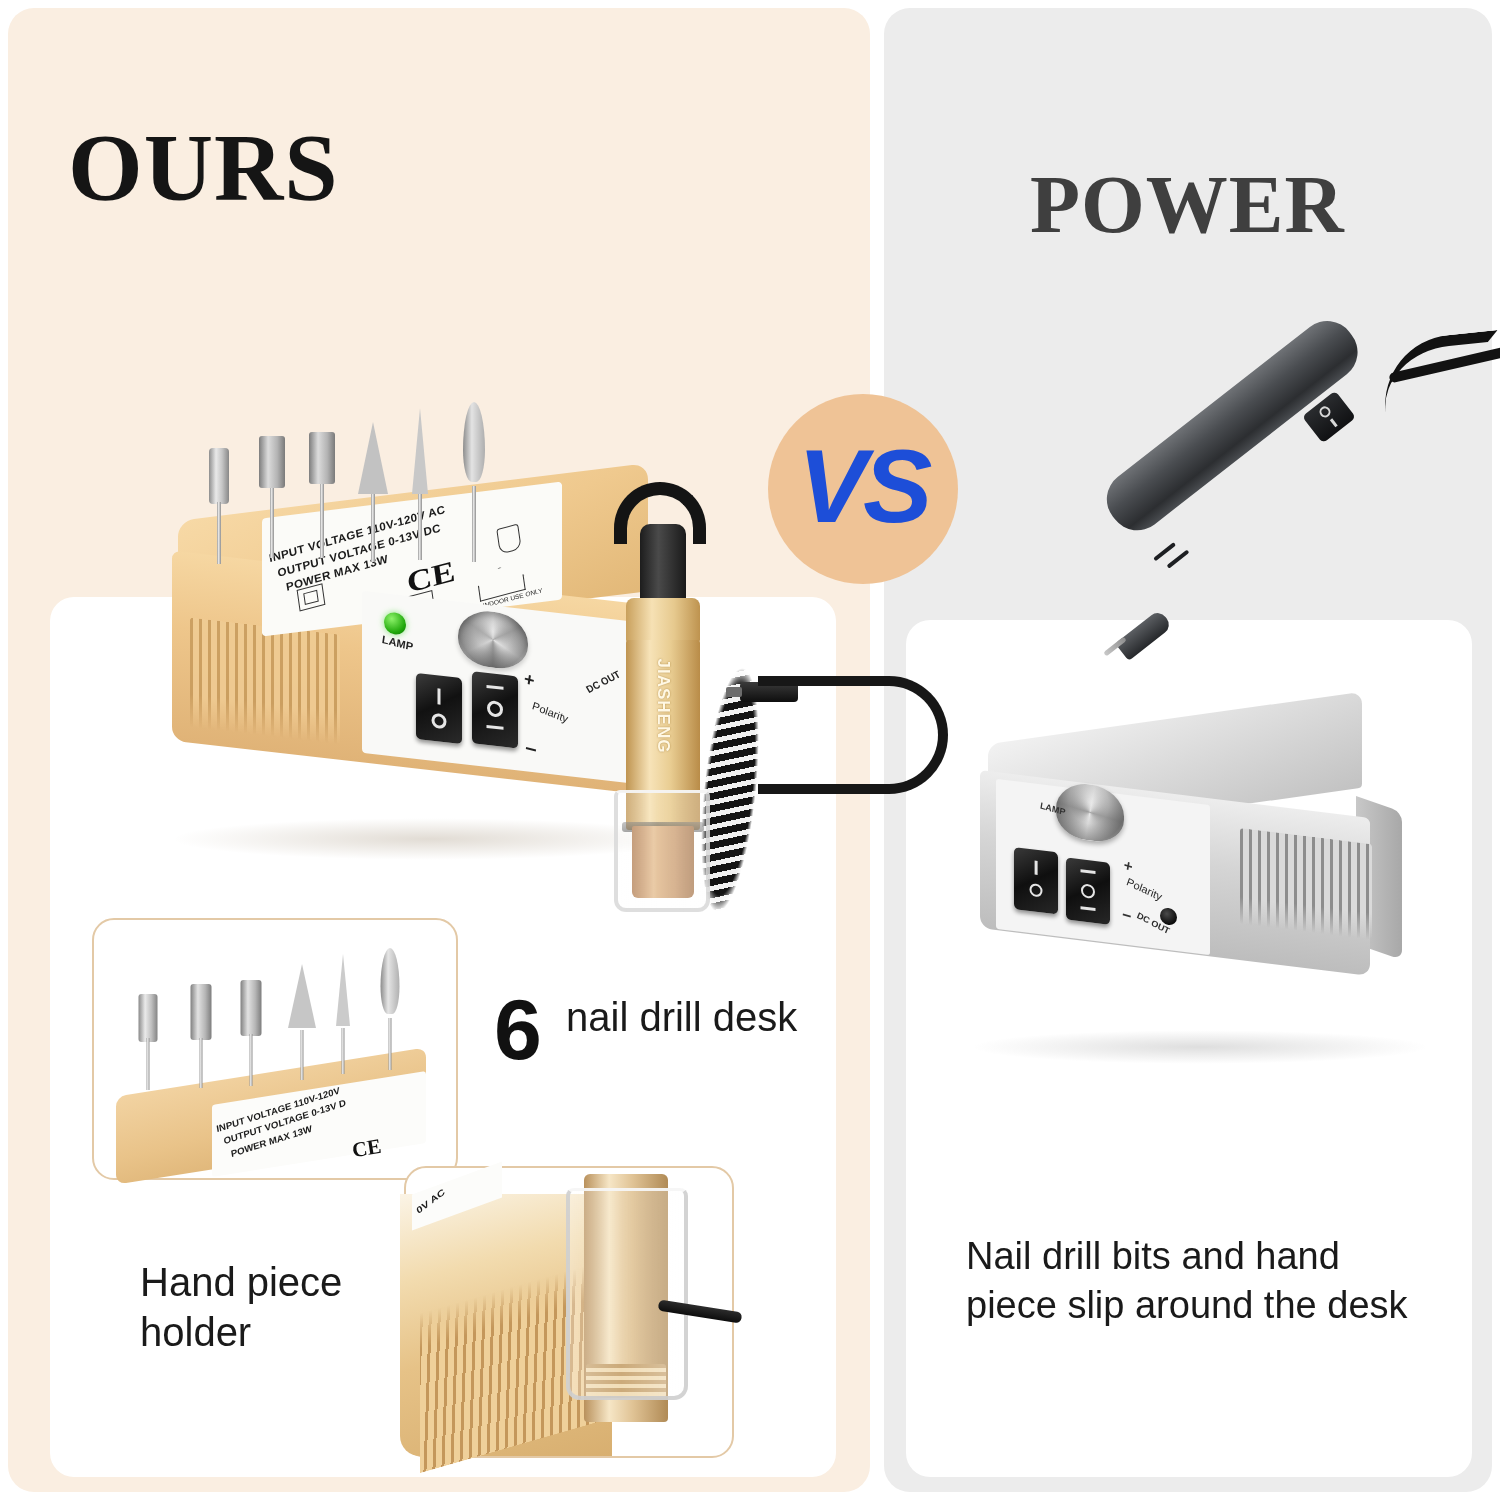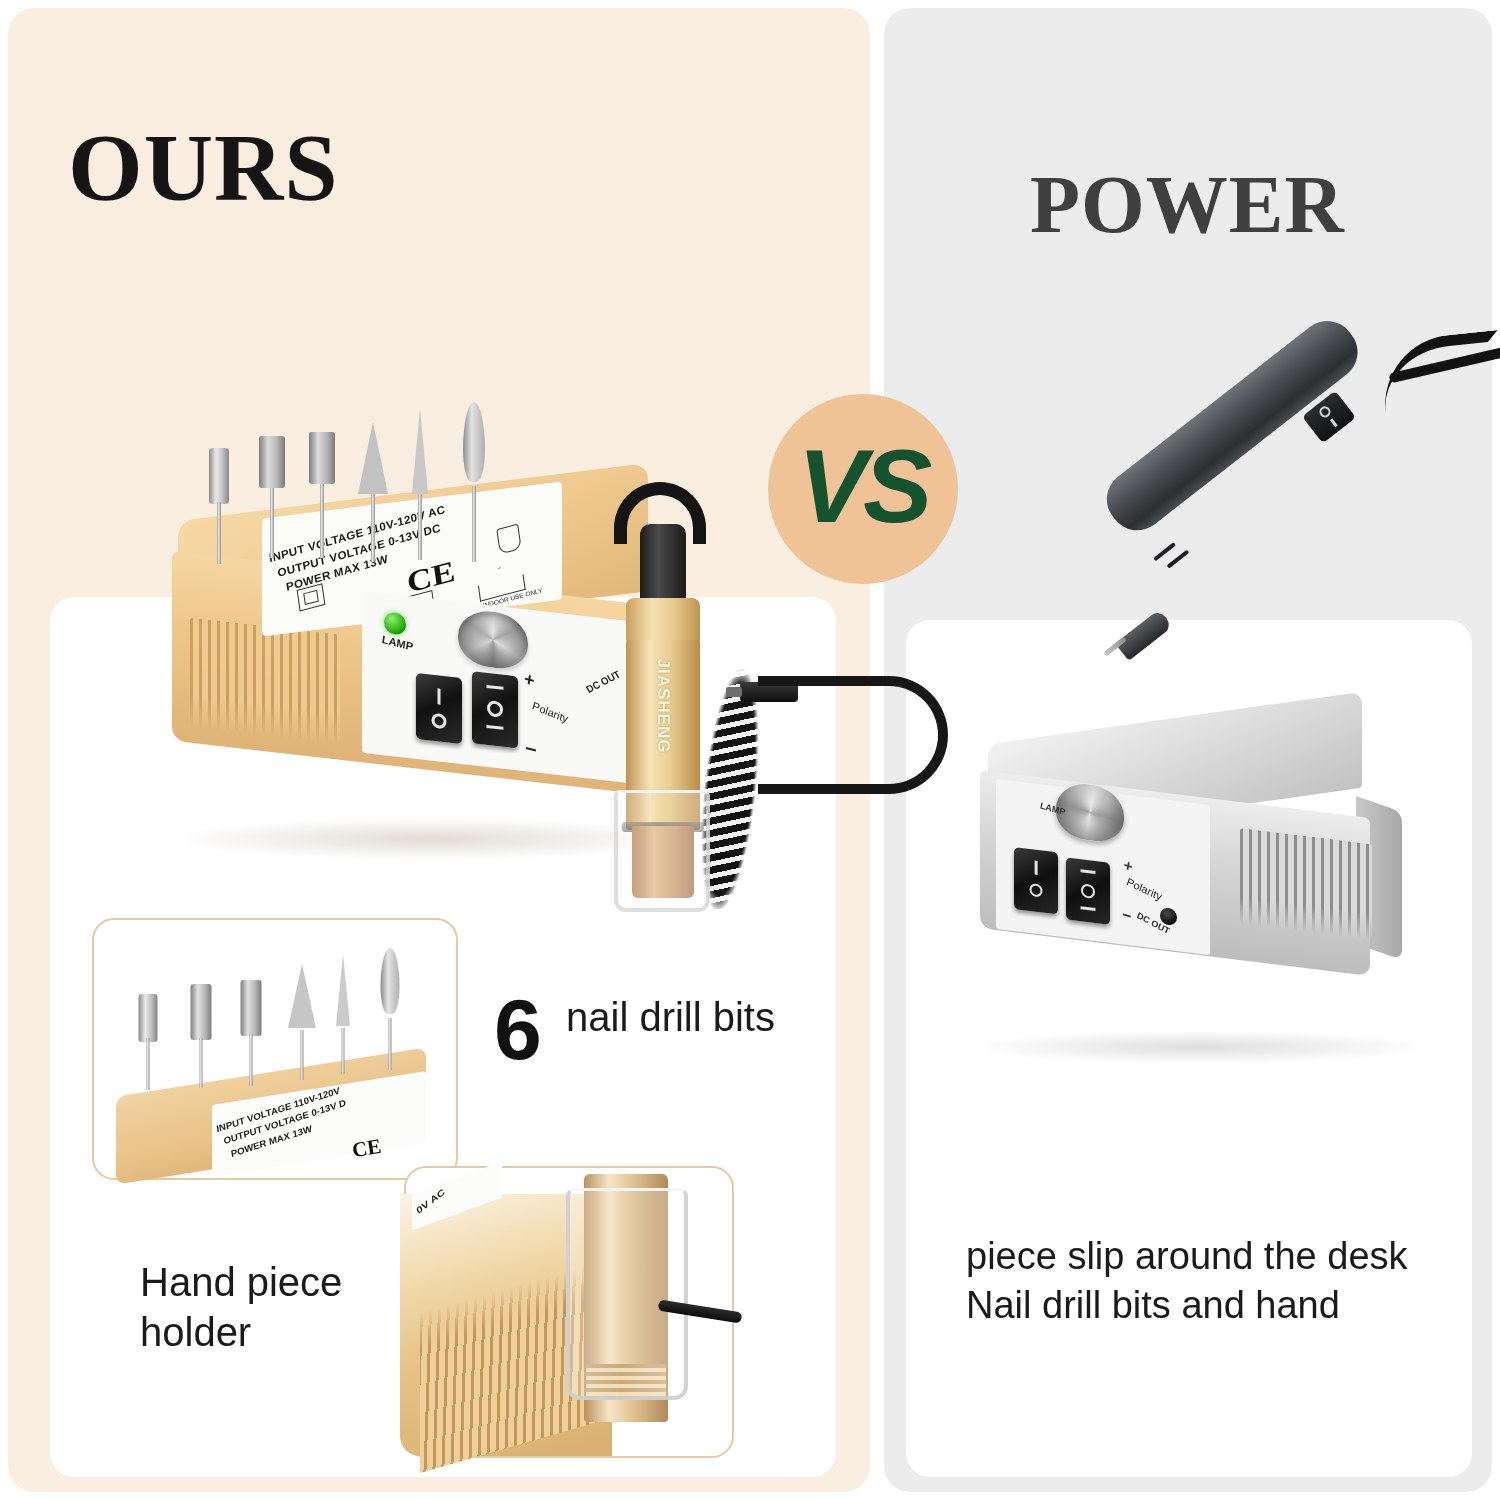--- a/index.html
+++ b/index.html
@@ -34,21 +34,21 @@
 
   
   #vs-badge {
     position:absolute; left:768px; top:394px;
     width:190px; height:190px; border-radius:50%;
     background:#EFC396;
     display:flex; align-items:center; justify-content:center;
     z-index:40;
   }
   #vs-badge .vs-text {
-    color:#14532d; font-size:104px; font-weight:bold;
+    color:#1d4ed8; font-size:104px; font-weight:bold;
     font-style:italic; letter-spacing:-4px; line-height:1;
     transform:translateY(-3px);
     text-align:center;
   }
 
   
   .card { position:absolute; background:#FFFFFF; border-radius:24px; }
   #card-ours-main   { left:50px;  top:597px;  width:786px;  height:880px; }
   #card-others-main { left:906px; top:620px;  width:566px;  height:857px; }
 
@@ -691,21 +691,21 @@
       <div class="sh" style="height:46px;"></div>
     </div>
     <div class="ibit" style="left:286px; top:28px; width:20px; height:122px;">
       <div class="hd flm" style="top:0;"></div>
       <div class="sh" style="height:52px;"></div>
     </div>
   </div>
 
   <div class="txt" id="bits-count">6</div>
   <div class="txt" id="bits-label">
-    <div>nail drill bits</div>
+    <div>nail drill desk</div>
   </div>
 
   <div class="inset" id="inset-holder">
     <div class="ih-box"></div>
     <div class="ih-vents"></div>
     <div class="ih-toplabel">
       <span>0V AC</span>
     </div>
     <div class="ih-pen"></div>
     <div class="ih-pen-rings"></div>
@@ -763,21 +763,21 @@
 
       <div class="gu-plus">+</div>
       <div class="gu-pol">Polarity</div>
       <div class="gu-minus">−</div>
       <div class="gu-jack"></div>
       <div class="gu-dc">DC OUT</div>
     </div>
   </div>
 
   <div class="txt" id="others-caption">
+    <div>Nail drill bits and hand</div>
     <div>piece slip around the desk</div>
-    <div>Nail drill bits and hand</div>
   </div>
 
   <div id="vs-badge">
     <span class="vs-text">VS</span>
   </div>
 
 </div>
 
 </body></html>

